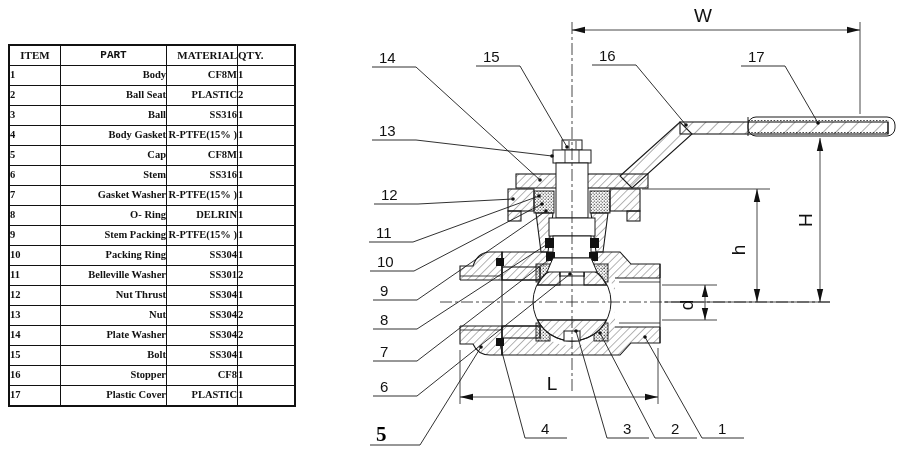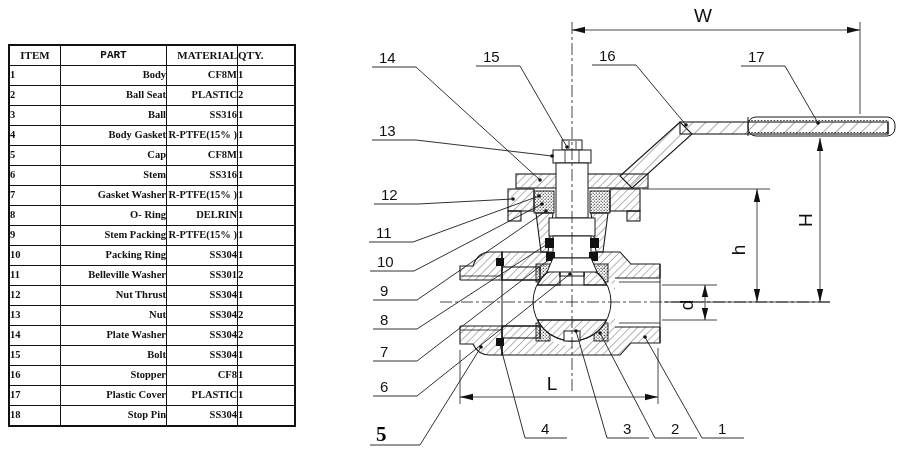--- a/index.html
+++ b/index.html
@@ -145,26 +145,20 @@
         <td class="col-part">Stopper</td>
         <td class="col-mat">CF8</td>
         <td class="col-qty">1</td>
       </tr>
         <tr>
         <td class="col-item">17</td>
         <td class="col-part">Plastic Cover</td>
         <td class="col-mat">PLASTIC</td>
         <td class="col-qty">1</td>
       </tr>
-        <tr>
-        <td class="col-item">18</td>
-        <td class="col-part">Stop Pin</td>
-        <td class="col-mat">SS304</td>
-        <td class="col-qty">1</td>
-      </tr>
       </tbody>
   </table>
 
   <svg id="drawing" viewBox="0 0 898 463">
     <defs>
       <pattern id="hatch" width="5.5" height="5.5" patternUnits="userSpaceOnUse" patternTransform="rotate(45)">
         <line x1="0" y1="0" x2="0" y2="5.5" stroke="#2a2a2a" stroke-width="0.7"></line>
       </pattern>
       <pattern id="hatchWide" width="9" height="9" patternUnits="userSpaceOnUse" patternTransform="rotate(45)">
         <line x1="0" y1="0" x2="0" y2="9" stroke="#2a2a2a" stroke-width="0.8"></line>

